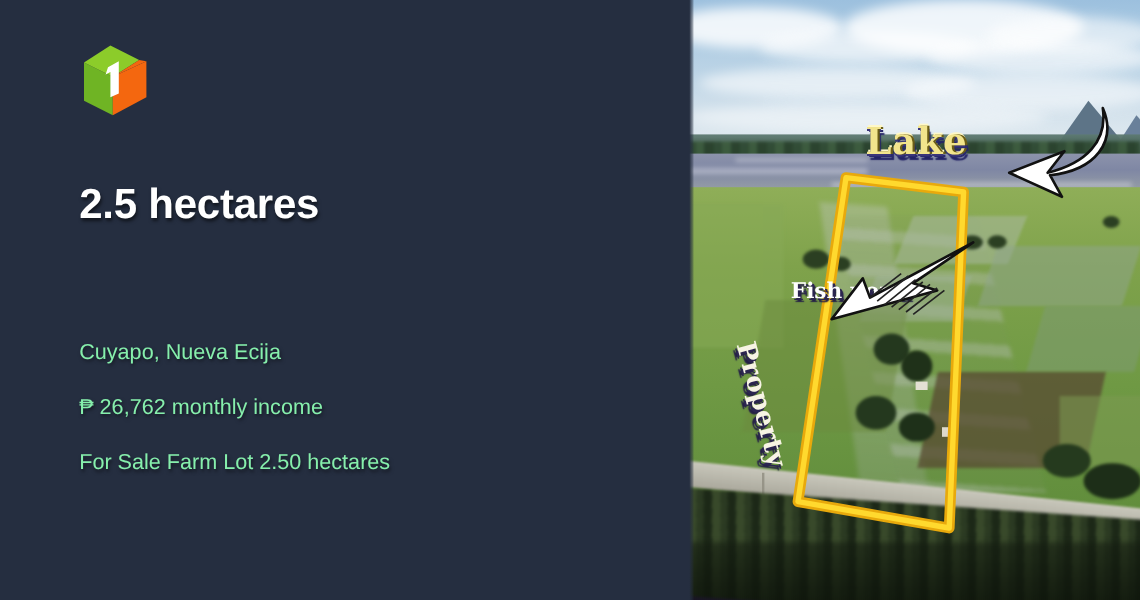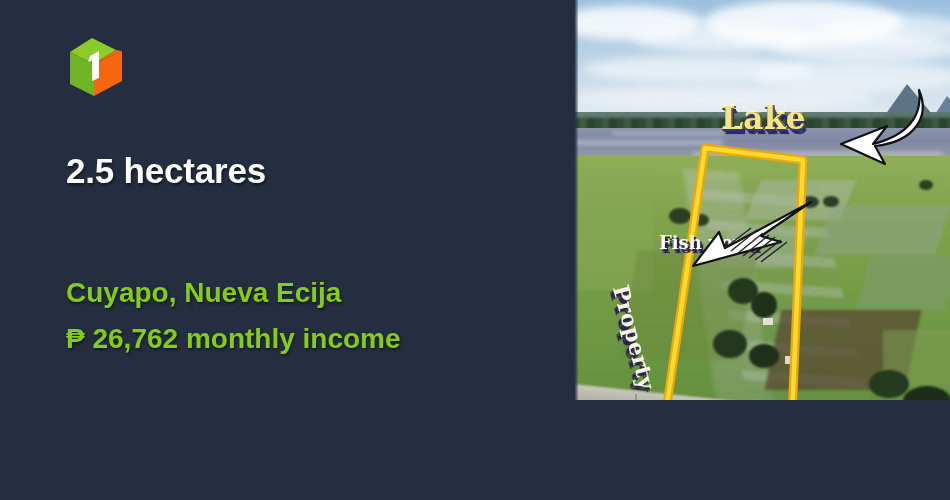--- a/index.html
+++ b/index.html
@@ -52,33 +52,33 @@
     white-space: nowrap;
   }
 
   .detail-block {
     position: absolute;
     left: 66px;
     top: 270px;
     width: 480px;
   }
   .detail-line {
-    font-size: 28px;
-    font-weight: bold;
-    color: #84cc16;
+    font-size: 18px;
+    font-weight: normal;
+    color: #86efac;
     line-height: 46px;
     text-shadow: 1px 2px 3px rgba(0,0,0,0.5);
     white-space: nowrap;
   }
 
   
   .photo-wrap {
     position: relative;
     width: 380px;
-    height: 400px;
+    height: 500px;
     flex: 0 0 380px;
     overflow: hidden;
     background: #4c1d95;
   }
   .photo-edge {
     position: absolute;
     left: 0; top: 0;
     width: 8px; height: 500px;
     background: linear-gradient(to right,#252e40 0%,#252e40 55%,rgba(37,46,64,0.25) 100%);
     z-index: 40;
@@ -339,20 +339,21 @@
       </svg>
     </div>
 
     <div class="title-block">
       <div class="title-line">2.5 hectares</div>
     </div>
 
     <div class="detail-block">
       <div class="detail-line">Cuyapo, Nueva Ecija</div>
       <div class="detail-line">₱ 26,762 monthly income</div>
+      <div class="detail-line">For Sale Farm Lot 2.50 hectares</div>
     </div>
   </div>
 
   <div class="photo-wrap">
     <div class="photo">
 
       <div class="sky"></div>
       <div class="cloud c1"></div>
       <div class="cloud c2"></div>
       <div class="cloud c3"></div>

